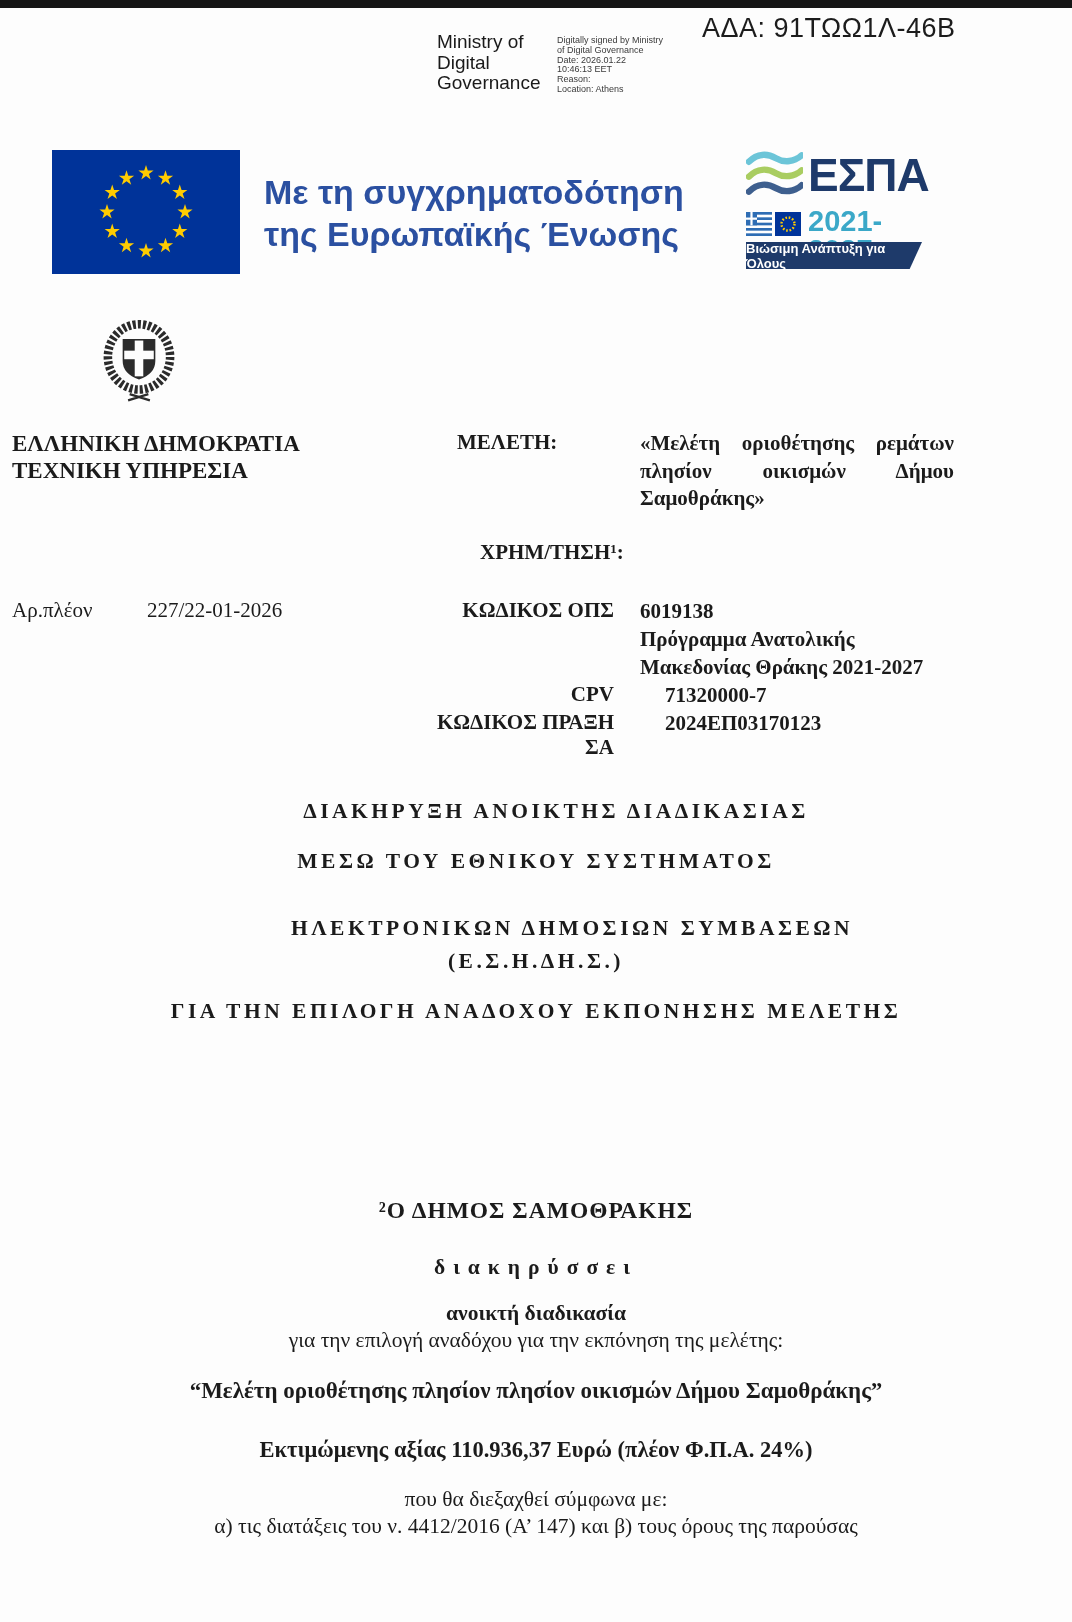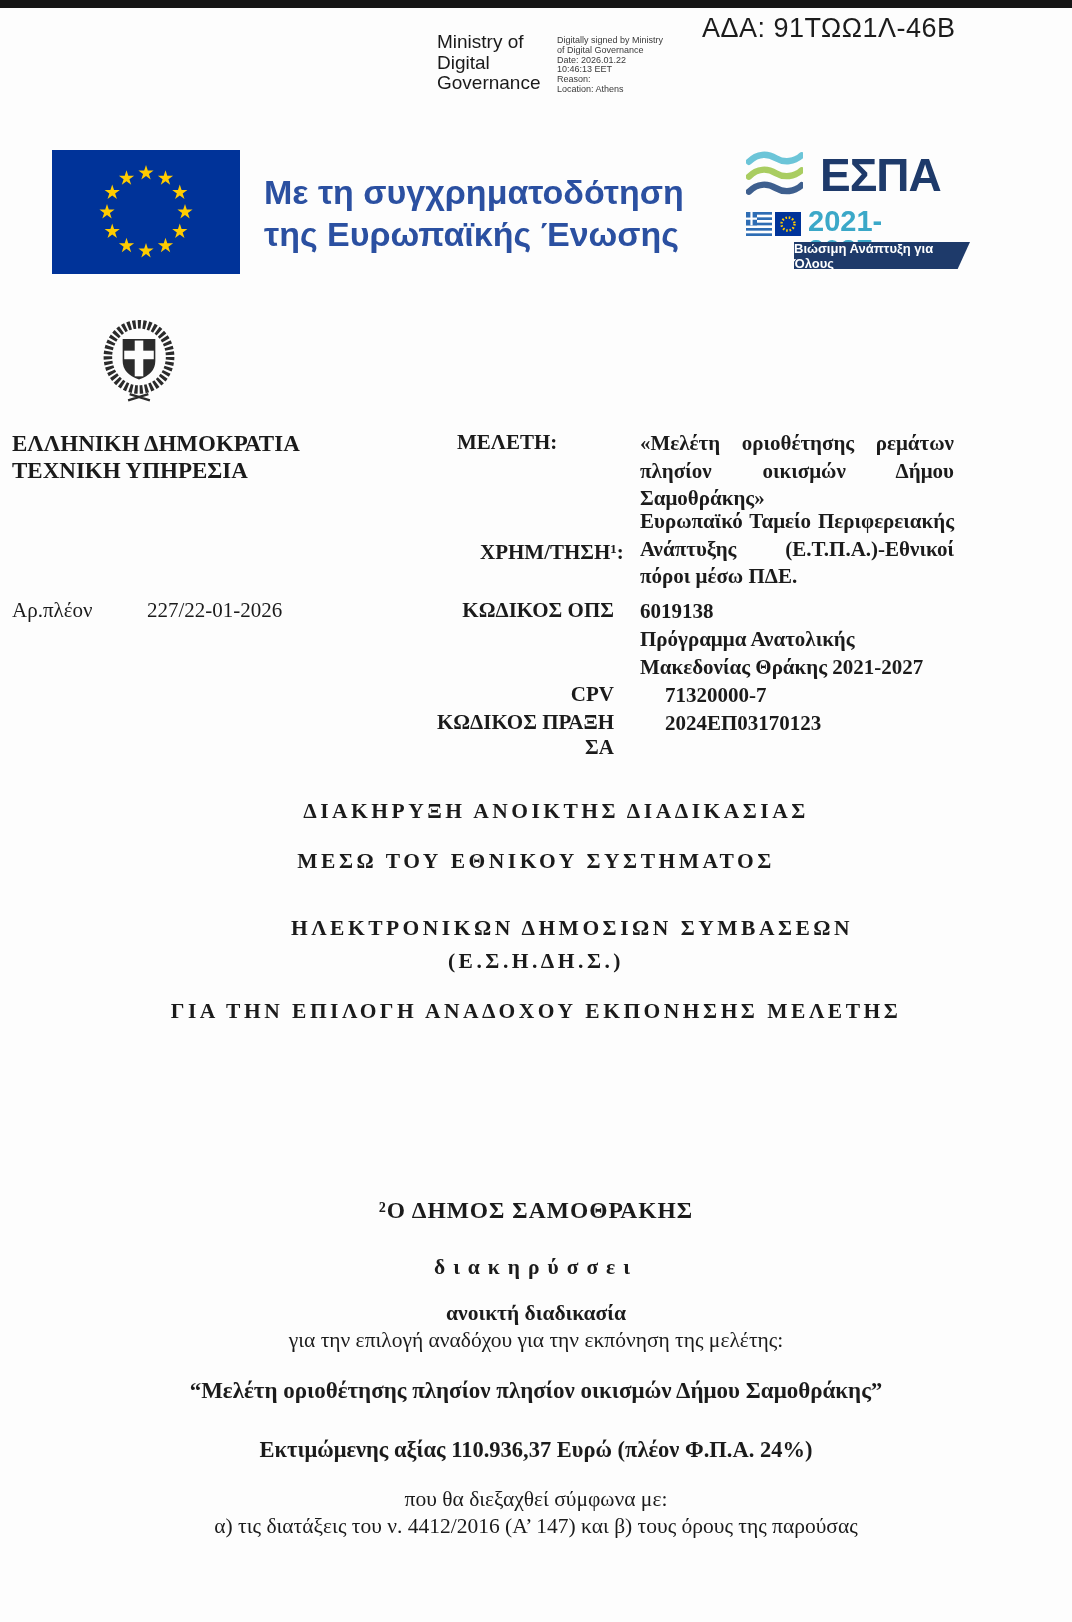--- a/index.html
+++ b/index.html
@@ -15,29 +15,29 @@
 
   .ada{left:664px;top:13px;font-size:27px;color:#1c1c1c;letter-spacing:.5px;margin-left:38px;}
   .ministry{left:437px;top:32px;font-size:19px;line-height:20.5px;color:#1a1a1a;}
   .sig{left:557px;top:36px;font-size:9px;line-height:9.8px;color:#3a3a3a;}
 
   .eu-flag{left:52px;top:150px;width:188px;height:124px;}
   .eu-text{left:264px;top:171px;font-size:34px;line-height:42px;font-weight:bold;color:#2B50A1;}
 
   .espa{left:746px;top:150px;width:190px;height:122px;}
   .espa-waves{position:absolute;left:0;top:0;width:57px;height:52px;}
-  .espa-name{position:absolute;left:62px;top:2px;font-size:46px;line-height:46px;font-weight:bold;color:#1E3A6A;letter-spacing:-1px;margin-left:12px;}
+  .espa-name{position:absolute;left:62px;top:2px;font-size:46px;line-height:46px;font-weight:bold;color:#1E3A6A;letter-spacing:-1px;}
   .espa-grflag{position:absolute;left:0;top:62px;width:26px;height:24px;}
   .espa-euflag{position:absolute;left:29px;top:62px;width:26px;height:24px;}
   .espa-years{position:absolute;left:62px;top:57px;font-size:29px;line-height:29px;font-weight:bold;color:#3BA8C8;}
   .espa-banner{
     position:absolute;left:0;top:92px;width:176px;height:27px;background:#1E3A6A;
     clip-path:polygon(0 0,100% 0,93% 100%,0 100%);
     display:flex;align-items:center;justify-content:center;
-    color:#fff;font-size:13px;font-weight:bold;padding-right:6px;box-sizing:border-box;margin-left:48px;
+    color:#fff;font-size:13px;font-weight:bold;padding-right:6px;box-sizing:border-box;
   }
 
   .emblem{left:100px;top:318px;width:78px;height:84px;}
 
   .org{left:12px;top:431px;font-size:23px;line-height:26.5px;font-weight:bold;}
 
   .info-label{font-size:21px;font-weight:bold;}
   .info-value{font-size:21px;line-height:27.5px;font-weight:bold;}
   .justify{text-align:justify;text-justify:inter-word;}
   .lbl-right{text-align:right;width:210px;}
@@ -157,21 +157,20 @@
 
   <div class="abs org">
     <div>ΕΛΛΗΝΙΚΗ ΔΗΜΟΚΡΑΤΙΑ</div>
     <div>ΤΕΧΝΙΚΗ ΥΠΗΡΕΣΙΑ</div>
   </div>
 
   <div class="abs meleti-label info-label">ΜΕΛΕΤΗ:</div>
   <div class="abs meleti-value info-value justify">«Μελέτη οριοθέτησης ρεμάτων πλησίον οικισμών Δήμου Σαμοθράκης»</div>
 
   <div class="abs funding-label info-label">ΧΡΗΜ/ΤΗΣΗ¹:</div>
-  <div class="abs funding-value info-value justify">Ευρωπαϊκό Ταμείο Περιφερειακής Ανάπτυξης (Ε.Τ.Π.Α.)-Εθνικοί πόροι μέσω ΠΔΕ.</div>
 
   <div class="abs protocol-label">Αρ.πλέον</div>
   <div class="abs protocol-value">227/22-01-2026</div>
 
   <div class="abs ops-label info-label lbl-right">ΚΩΔΙΚΟΣ ΟΠΣ</div>
   <div class="abs ops-value info-value">6019138</div>
   <div class="abs program1 info-value">Πρόγραμμα Ανατολικής</div>
   <div class="abs program2 info-value">Μακεδονίας Θράκης 2021-2027</div>
 
   <div class="abs cpv-label info-label lbl-right">CPV</div>

